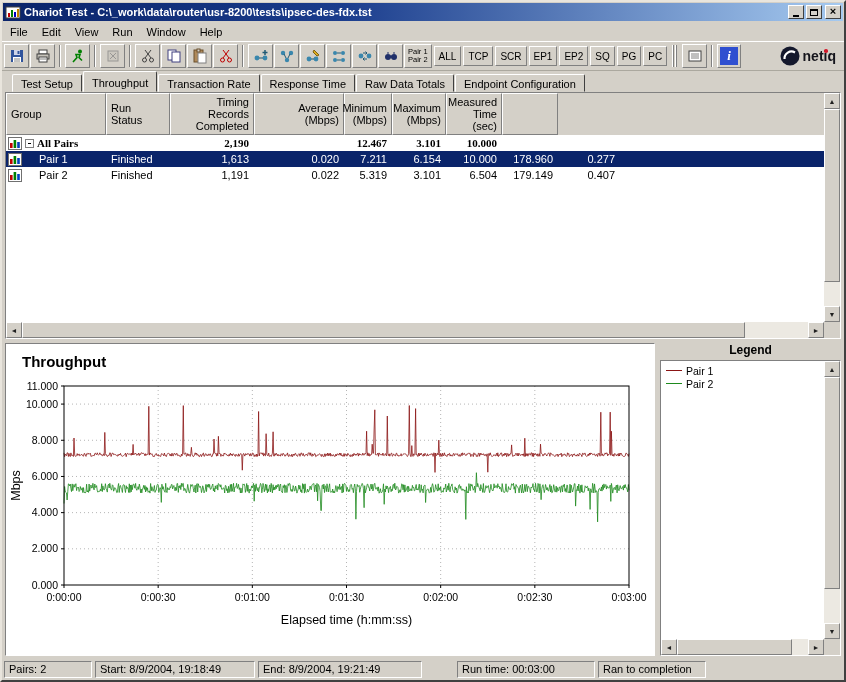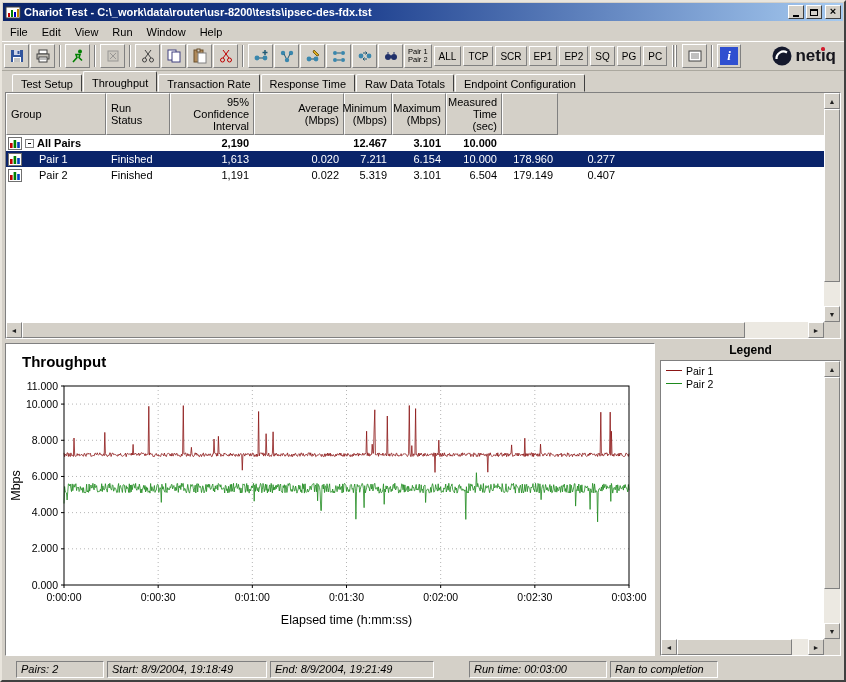--- a/index.html
+++ b/index.html
@@ -24,21 +24,21 @@
   .toolbar{flex:none;height:30px;display:flex;align-items:center;padding:2px;gap:1px;border-top:1px solid #fff;border-bottom:1px solid #aba89f;}
   .tool-btn{width:25px;height:24px;flex:none;display:flex;align-items:center;justify-content:center;background:#d4d0c8;border:1px solid;border-color:#fff #808080 #808080 #fff;padding:0;}
   .tool-btn.disabled svg{opacity:.7;}
   .tool-sep{width:2px;height:22px;margin:0 3px;border-left:1px solid #808080;border-right:1px solid #fff;flex:none;}
   .pair-btn{height:24px;flex:none;display:flex;flex-direction:column;justify-content:center;align-items:flex-start;padding:1px 3px;font-size:7.5px;line-height:8px;background:#d4d0c8;border:1px solid;border-color:#fff #808080 #808080 #fff;}
   .view-btn{height:20px;flex:none;padding:0 4px;margin:0 1px;display:flex;align-items:center;font-size:10px;background:#d4d0c8;border:1px solid;border-color:#fff #808080 #808080 #fff;}
   .grip{width:6px;height:22px;margin:0 3px;background:repeating-linear-gradient(90deg,#fff 0,#fff 1px,#808080 1px,#808080 2px,#d4d0c8 2px,#d4d0c8 3px);flex:none;}
   .info-btn{width:24px;height:24px;flex:none;display:flex;align-items:center;justify-content:center;border:1px solid;border-color:#fff #808080 #808080 #fff;background:#d4d0c8;padding:2px;}
   .info-sq{width:18px;height:18px;background:#2f4fd0;color:#fff;font-family:"Liberation Serif",serif;font-weight:bold;font-style:italic;font-size:13px;display:flex;align-items:center;justify-content:center;}
   .logo{margin-left:auto;display:flex;align-items:center;gap:2px;padding-right:6px;flex:none;}
-  .logo-text{font-size:17px;font-weight:bold;color:#15151c;letter-spacing:0;}
+  .logo-text{font-size:14px;font-weight:bold;color:#15151c;letter-spacing:0;}
   .logo-i{position:relative;}
   .logo-i::before{content:"";position:absolute;top:1px;left:0.5px;width:3.5px;height:3.5px;border-radius:50%;background:#d21b2c;}
 
   
   .tabstrip{flex:none;height:21px;display:flex;align-items:flex-end;padding-left:10px;}
   .tab{height:18px;padding:2px 8px 0;margin-right:1px;background:#d4d0c8;border:1px solid;border-color:#fff #404040 #d4d0c8 #fff;border-radius:2px 2px 0 0;display:flex;align-items:center;}
   .tab.active{height:21px;position:relative;z-index:2;}
 
   
   :root{--cols:100px 64px 84px 90px 48px 54px 56px 56px 62px 1fr;}
@@ -46,21 +46,21 @@
   .table-main{overflow:hidden;display:flex;flex-direction:column;background:#fff;}
   .thead{flex:none;display:grid;grid-template-columns:var(--cols);height:42px;background:#d4d0c8;}
   .th{border:1px solid;border-color:#fff #808080 #808080 #fff;font-size:11px;line-height:12px;white-space:pre-line;display:flex;align-items:center;padding:1px 4px;background:#d4d0c8;}
   .th.num{justify-content:flex-end;text-align:right;}
   .tbody{flex:1;background:#fff;overflow:hidden;}
   .tr{display:grid;grid-template-columns:var(--cols);height:16px;align-items:center;}
   .tr.selected{background:#0a246a;color:#fff;}
   .td{padding:0 5px;white-space:nowrap;overflow:hidden;}
   .td.num{text-align:right;}
   .td.group{display:flex;align-items:center;gap:3px;padding:0 2px;}
-  .td.bold{font-weight:bold;}
+  .td.bold{font-weight:bold;font-family:Liberation Serif, serif;}
   .expander{width:9px;height:9px;border:1px solid #808080;background:#fff;position:relative;flex:none;}
   .expander::after{content:"";position:absolute;left:2px;right:2px;top:3px;height:1px;background:#000;}
   .indent{width:11px;flex:none;}
   .pair-ic{flex:none;display:flex;}
 
   
   .vscroll{display:flex;flex-direction:column;background:#ece9e2;}
   .hscroll{display:flex;flex-direction:row;background:#ece9e2;}
   .sb-btn{width:16px;height:16px;flex:none;display:flex;align-items:center;justify-content:center;font-size:7px;background:#d4d0c8;border:1px solid;border-color:#fff #808080 #808080 #fff;color:#202020;}
   .sb-track{flex:1;position:relative;}
@@ -76,21 +76,21 @@
   #chart-svg{display:block;margin-top:34px;}
   svg text{font-family:"Liberation Sans","DejaVu Sans",sans-serif;}
   .legend-panel{width:181px;flex:none;display:flex;flex-direction:column;min-height:0;}
   .legend-title{flex:none;height:17px;text-align:center;font-weight:bold;font-size:12px;}
   .legend-wrap{flex:1;display:grid;grid-template-columns:1fr 16px;grid-template-rows:1fr 16px;border:1px solid;border-color:#808080 #fff #fff #808080;background:#fff;min-height:0;}
   .legend-box{padding:3px 5px;overflow:hidden;background:#fff;}
   .legend-item{display:flex;align-items:center;gap:4px;height:13px;font-size:10.5px;}
   .legend-line{width:16px;height:1px;flex:none;}
 
   
-  .statusbar{flex:none;height:22px;display:flex;align-items:center;gap:3px;padding:2px 14px;font-style:italic;}
+  .statusbar{flex:none;height:22px;display:flex;align-items:center;gap:3px;padding:2px 2px;}
   .status-seg{height:17px;border:1px solid;border-color:#808080 #fff #fff #808080;display:flex;align-items:center;padding:0 4px;white-space:nowrap;overflow:hidden;flex:none;}
 </style>
 </head>
 <body>
 
 <div class="window">
 
   <div class="titlebar">
     <span class="app-icon">
       <svg width="16" height="14">
@@ -285,22 +285,22 @@
       <div class="tab">Response Time</div>
       <div class="tab">Raw Data Totals</div>
       <div class="tab">Endpoint Configuration</div>
     </div>
 
   <div class="table-panel">
     <div class="table-main">
       <div class="thead">
           <div class="th">Group</div>
           <div class="th">Run Status</div>
-          <div class="th num">95% Confidence
-Interval</div>
+          <div class="th num">Timing Records
+Completed</div>
           <div class="th num">Average
 (Mbps)</div>
           <div class="th num">Minimum
 (Mbps)</div>
           <div class="th num">Maximum
 (Mbps)</div>
           <div class="th num">Measured
 Time (sec)</div>
           <div class="th"></div>
         </div>

